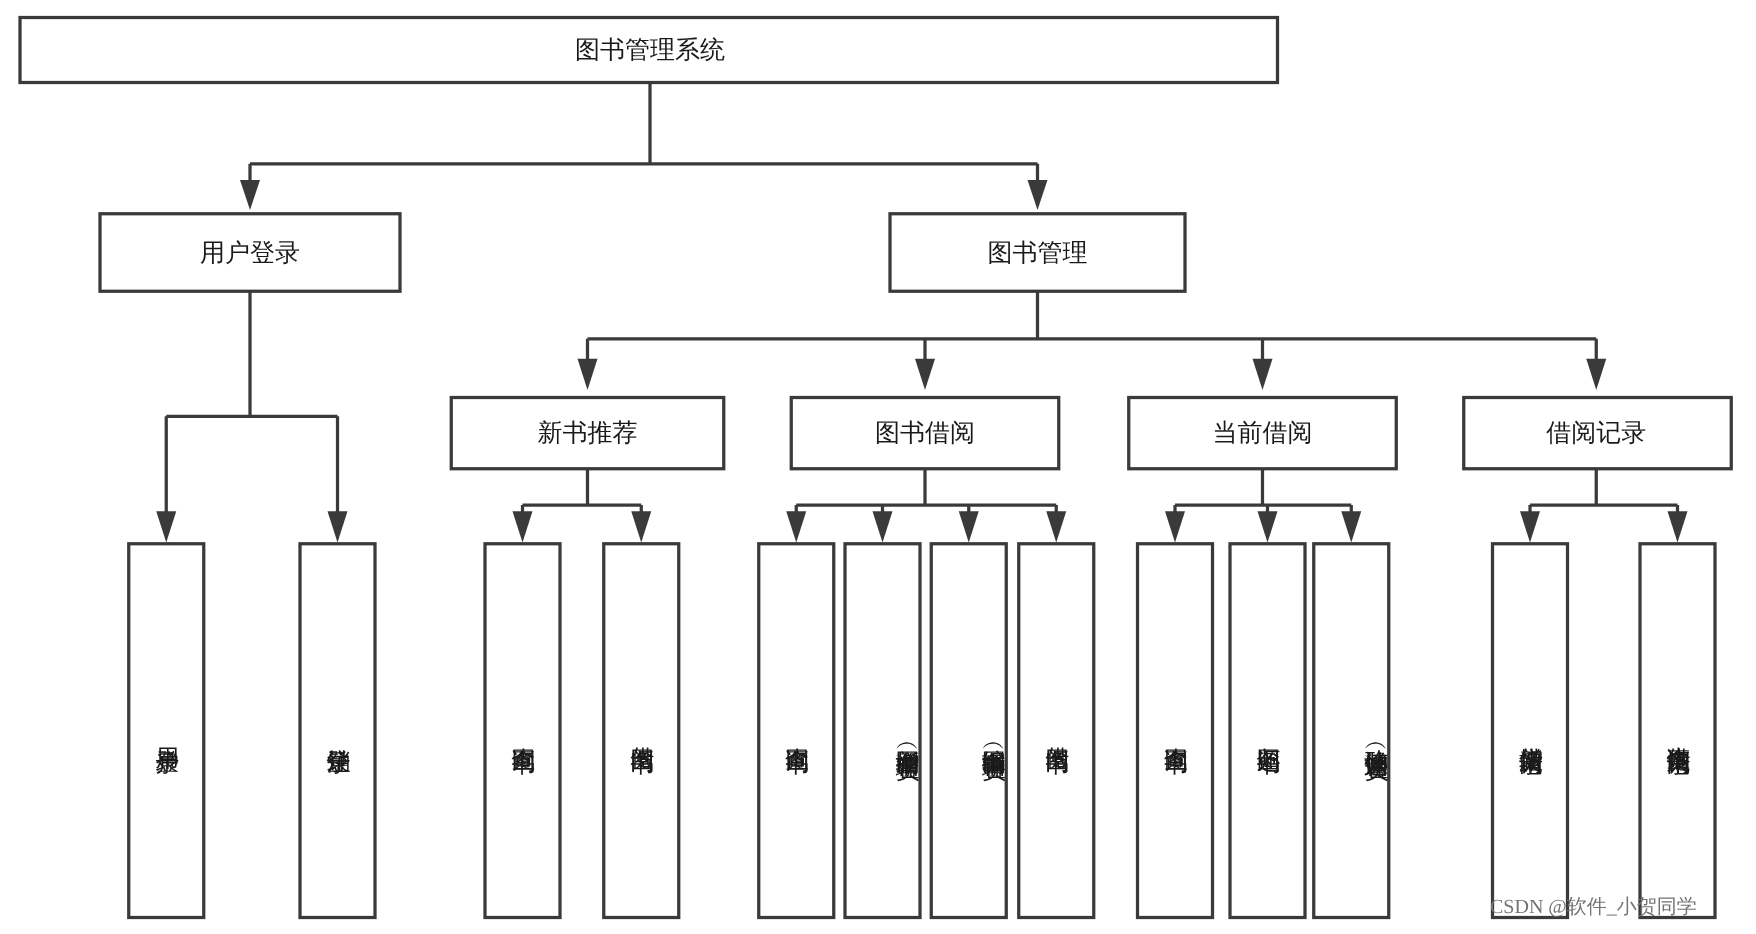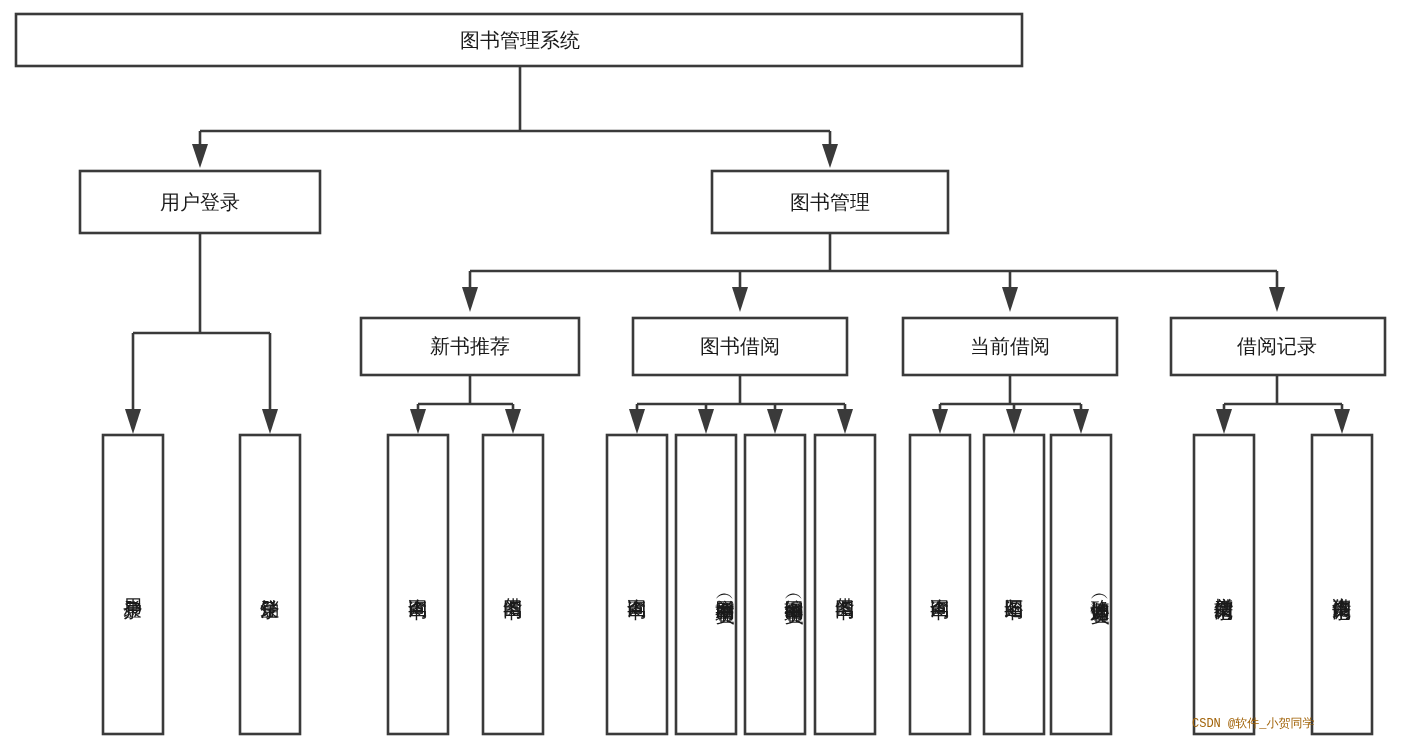--- a/index.html
+++ b/index.html
@@ -58,23 +58,23 @@
     line-height: 1.14;
     color: #1a1a1a;
     writing-mode: vertical-rl;
     text-orientation: upright;
     letter-spacing: 1px;
     text-align: center;
     pointer-events: none;
   }
   .watermark {
     position: absolute;
-    font-family: Liberation Mono, monospace;
-    font-size: 12px;
-    color: #a16207;
+    font-family: Liberation Serif, serif;
+    font-size: 16px;
+    color: #737373;
     white-space: nowrap;
     left: 1192px;
     top: 715px;
   }
 </style>
 </head>
 <body>
 
 <div id="diagram-root">
 

